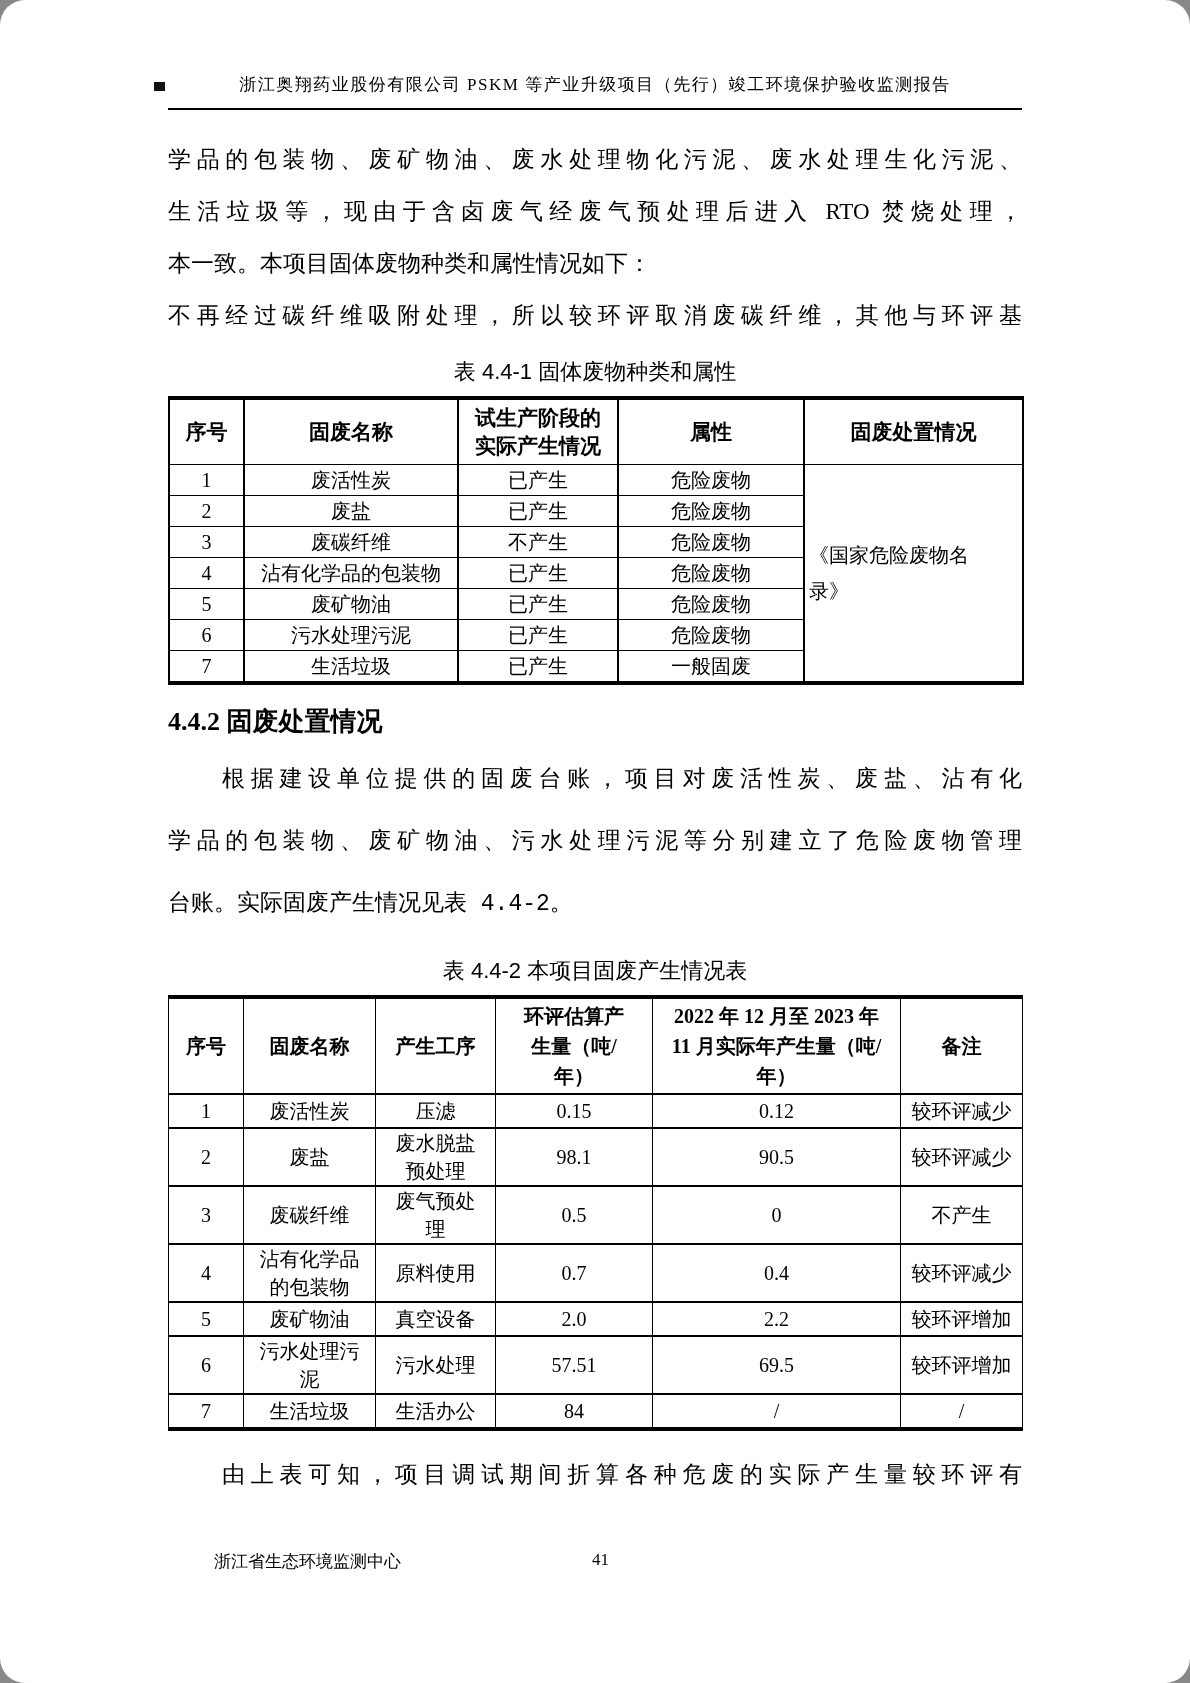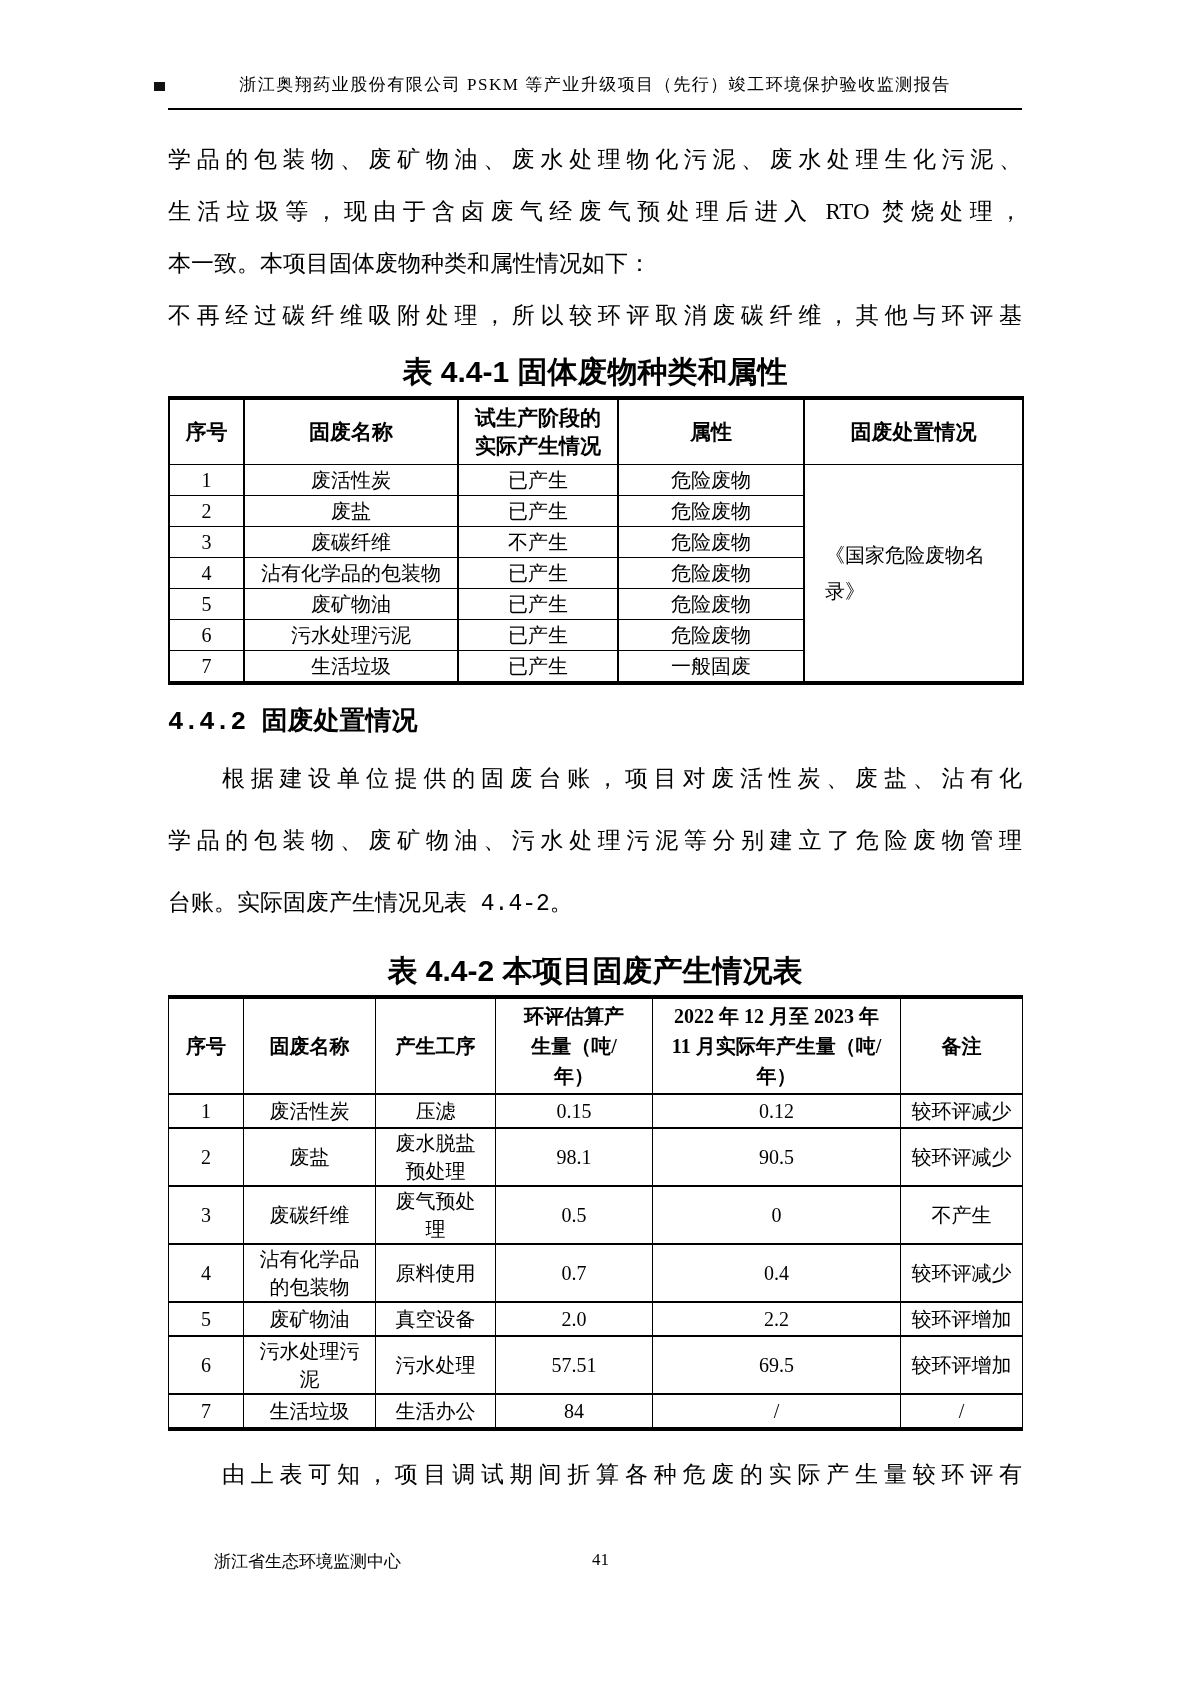--- a/index.html
+++ b/index.html
@@ -7,20 +7,21 @@
     position: relative;
     width: 1190px;
     height: 1683px;
     margin: 0 auto;
     background: #ffffff;
     color: #000000;
     font-family: "Liberation Serif", "DejaVu Serif", serif;
     box-sizing: border-box;
     padding: 0 168px;
     overflow: hidden;
+    border-radius: 25px;
   }
   .scan-artifact {
     position: absolute;
     left: 154px; top: 82px;
     width: 11px; height: 9px;
     background: #111;
   }
   .running-header {
     padding-top: 74px;
     text-align: center;
@@ -45,29 +46,29 @@
     text-justify: inter-character;
   }
   .para .line.indent { text-indent: 54px; }
   .para1 { margin-top: 24px; }
   .para2 { margin-top: 10px; }
   .para2 .line { line-height: 62px; height: 62px; font-family: Liberation Mono, monospace; }
   .para3 { margin-top: 18px; }
   .table-title {
     text-align: center;
     font-family: "Liberation Sans", "DejaVu Sans", sans-serif;
-    font-weight: bold;
-    font-size: 30px;
+    font-weight: normal;
+    font-size: 22px;
     line-height: 28px;
   }
   .t1-title { margin-top: 16px; }
   .t2-title { margin-top: 22px; }
   .section-heading {
     margin: 20px 0 0 0;
-    font-family: Liberation Mono, monospace;
+    font-family: Liberation Serif, serif;
     font-weight: bold;
     font-size: 26px;
     line-height: 34px;
   }
   table.t {
     border-collapse: collapse;
     table-layout: fixed;
     width: 854px;
     border-top: 4px solid #000;
     border-bottom: 4px solid #000;
@@ -81,21 +82,21 @@
     font-weight: normal;
     border-color: #000;
     border-style: solid;
   }
   
   .t1 th, .t1 td { border-width: 1px 2px; font-size: 20px; }
   .t1 th { font-weight: bold; height: 64px; font-size: 21px; line-height: 28px; }
   .t1 td { height: 30px; line-height: 26px; }
   .t1 td.merged {
     text-align: left;
-    padding-left: 20px;
+    padding-left: 4px;
     line-height: 36px;
     font-size: 20px;
   }
   
   .t2 { margin-top: 12px; }
   .t2 th, .t2 td { border-width: 2px 1px; font-size: 20px; }
   .t2 th { font-weight: bold; line-height: 30px; padding: 2px 0; }
   .t2 td { height: 32px; line-height: 28px; }
   .footer {
     position: absolute;

